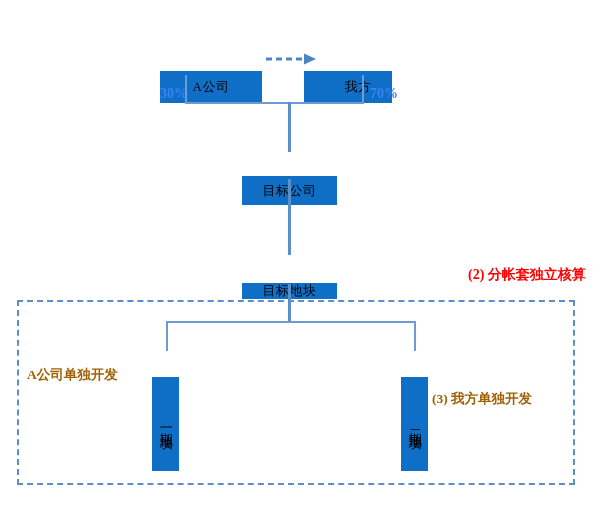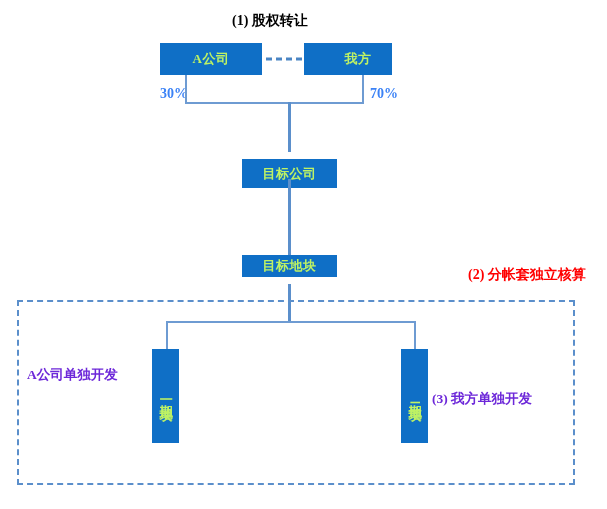--- a/index.html
+++ b/index.html
@@ -13,29 +13,30 @@
   #canvas {
     position: relative;
     width: 607px;
     height: 509px;
     background: #ffffff;
     overflow: hidden;
   }
   .node {
     position: absolute;
     background: #0F6FC6;
-    color: #bef264;
+    color: #000000;
     font-family: "Liberation Serif", "DejaVu Serif", serif;
-    font-weight: bold;
+    font-weight: normal;
     display: flex;
     align-items: center;
     justify-content: center;
     text-align: center;
     letter-spacing: 0.5px;
     box-sizing: border-box;
+    margin-top: 28px;
   }
   .node-h {
     font-size: 13px;
   }
   .node-v {
     font-size: 13px;
     writing-mode: vertical-rl;
     text-orientation: upright;
     line-height: 1.25;
     letter-spacing: 2px;
@@ -51,21 +52,21 @@
   }
   .title-red {
     color: #FF0000;
     margin-left: 24px;
   }
   .label {
     position: absolute;
     font-family: "Liberation Serif", "DejaVu Serif", serif;
     font-weight: bold;
     font-size: 13.5px;
-    color: #6d28d9;
+    color: #a16207;
     white-space: nowrap;
   }
   .pct {
     position: absolute;
     font-family: "Liberation Serif", "DejaVu Serif", serif;
     font-weight: bold;
     font-size: 14px;
     color: #3b82f6;
     white-space: nowrap;
   }
@@ -93,21 +94,20 @@
   svg.arrow {
     position: absolute;
     overflow: visible;
   }
 </style>
 </head>
 <body>
 
 <div id="canvas">
 
-  <div class="title" style="left:232px; top:12px;">(1)  股权转让</div>
 
   <div class="node node-h" style="left:160px; top:43px; width:102px; height:32px;">A公司</div>
 
   <svg class="arrow" style="left:266px; top:52px;" width="52" height="14">
     <line x1="0" y1="7" x2="38" y2="7" stroke="#4A85C4" stroke-width="3" stroke-dasharray="6,4"></line>
     <polygon points="38,1.5 50,7 38,12.5" fill="#4A85C4"></polygon>
   </svg>
 
   <div class="node node-h" style="left:304px; top:43px; width:88px; height:32px;padding-left:20px;">我方</div>
 
@@ -116,25 +116,25 @@
   <div class="pct" style="left:370px; top:86px;">70%</div>
 
   <div class="line-v" style="left:185px; top:75px; height:29px;"></div>
 
   <div class="line-v" style="left:362px; top:75px; height:29px;"></div>
 
   <div class="line-h" style="left:185px; top:102px; width:179px;"></div>
 
   <div class="spine" style="left:288px; top:102px; height:50px;"></div>
 
-  <div class="node node-h" style="left:242px; top:159px; width:95px; height:29px;">目标公司</div>
+  <div class="node node-h" style="left:242px; top:148px; width:95px; height:29px;">目标公司</div>
 
   <div class="spine" style="left:288px; top:179px; height:76px;"></div>
 
-  <div class="node node-h" style="left:242px; top:255px; width:95px; height:22px;">目标地块</div>
+  <div class="node node-h" style="left:242px; top:255px; width:95px; height:16px;">目标地块</div>
 
   <div class="title title-red" style="left:444px; top:266px;">(2)  分帐套独立核算</div>
 
   <div class="dashbox" style="left:17px; top:300px; width:558px; height:185px;"></div>
 
   <div class="spine" style="left:288px; top:284px; height:39px;"></div>
 
   <div class="line-h" style="left:166px; top:321px; width:250px;"></div>
 
   <div class="line-v" style="left:166px; top:321px; height:30px;"></div>

